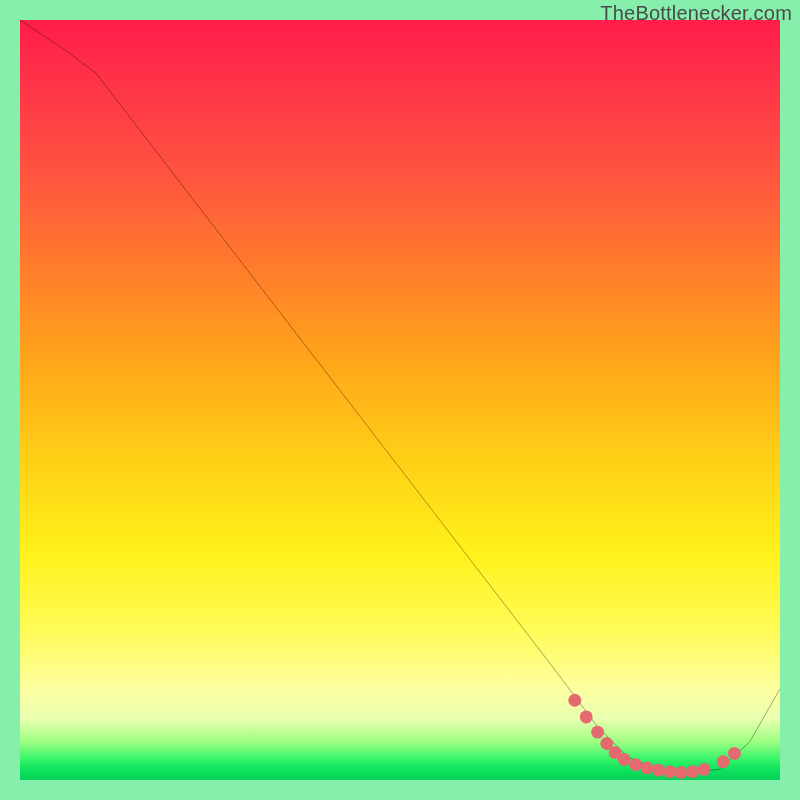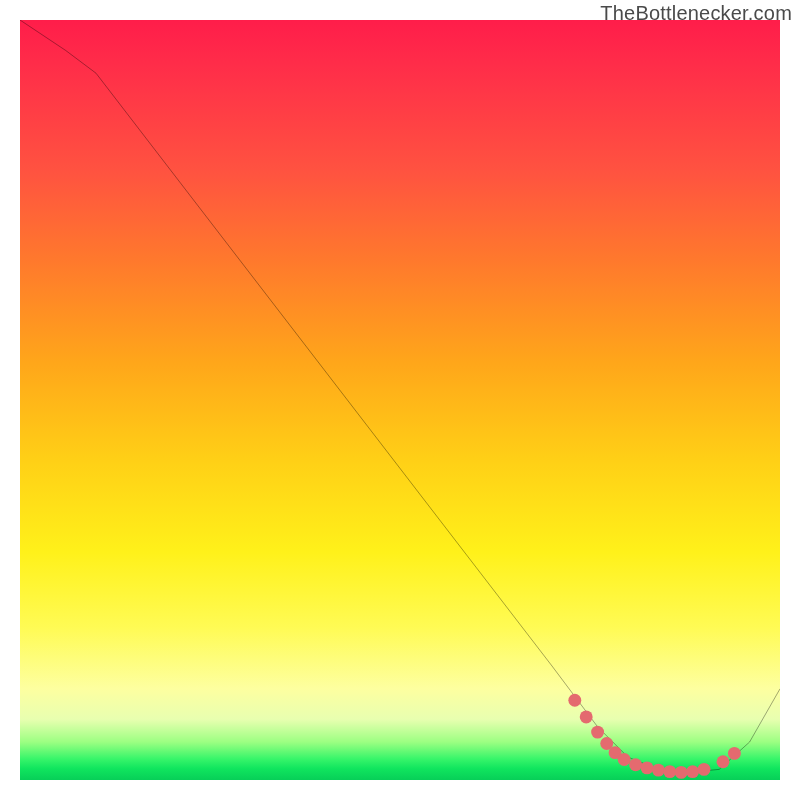--- a/index.html
+++ b/index.html
@@ -8,21 +8,21 @@
     width: 800px;
     height: 800px;
     background: #000;
     overflow: hidden;
     font-family: Arial, Helvetica, sans-serif;
   }
   .frame {
     position: relative;
     width: 800px;
     height: 800px;
-    background: #ffffff;
+    background: #86efac;
   }
   .plot {
     position: absolute;
     left: 20px;
     top: 20px;
     width: 760px;
     height: 760px;
     
     background: linear-gradient(
       to bottom,

